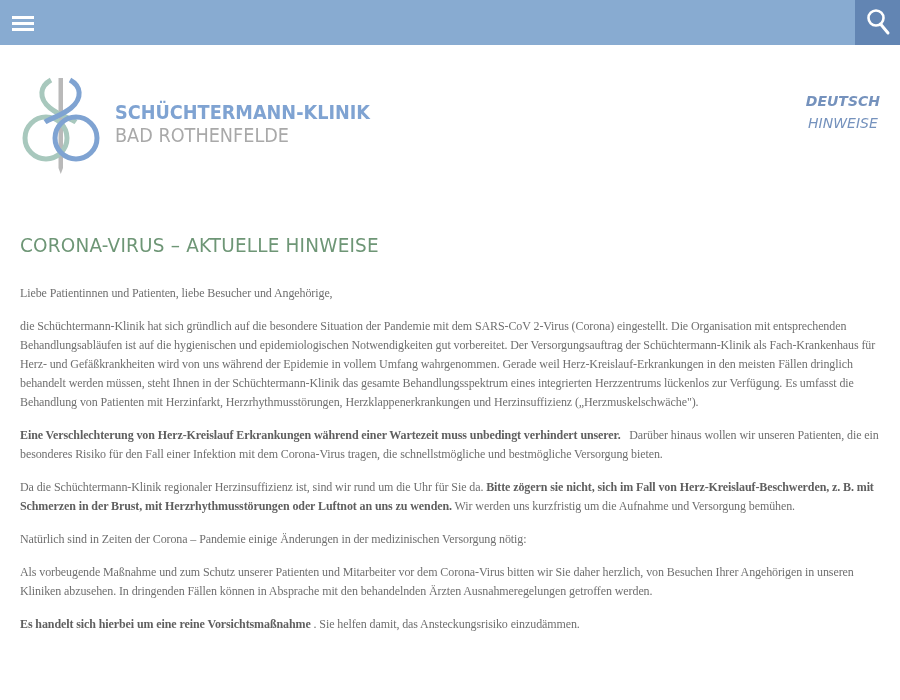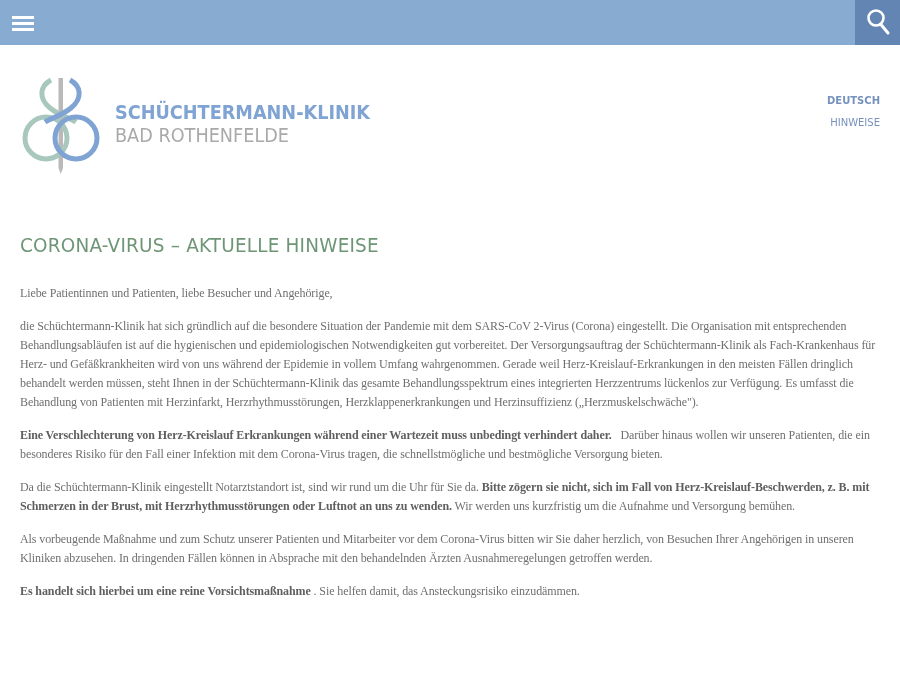--- a/index.html
+++ b/index.html
@@ -13,21 +13,21 @@
     .menu-btn span:nth-child(2) { top: 8px; }
     .menu-btn span:nth-child(3) { top: 14px; }
     .search-btn { position: absolute; right: 0; top: 0; width: 45px; height: 45px; background: #6285b3; cursor: pointer; }
     .search-btn svg { position: absolute; left: 11px; top: 8px; }
 
     .logo { position: absolute; left: 20px; top: 76px; width: 360px; height: 100px; cursor: pointer; }
     .logo svg.mark { position: absolute; left: 0; top: 0; }
     .logo-line1 { position: absolute; left: 95px; top: 25px; font-family: "DejaVu Sans", sans-serif; font-weight: bold; font-size: 19px; letter-spacing: 0px; color: #7fa3d2; white-space: nowrap; transform: scaleX(0.93); transform-origin: left; }
     .logo-line2 { position: absolute; left: 95px; top: 48px; font-family: "DejaVu Sans", sans-serif; font-size: 19px; color: #a9a9a9; white-space: nowrap; transform: scaleX(0.93); transform-origin: left; }
 
-    .lang { position: absolute; right: 20px; top: 90px; text-align: right; font-size: 10px; line-height: 22px; }
+    .lang { position: absolute; right: 20px; top: 90px; text-align: center; font-size: 14px; line-height: 22px; font-style: italic; }
     .lang a { display: block; text-decoration: none; cursor: pointer; }
     .lang .active { color: #7592bd; font-weight: bold; }
     .lang .inactive { color: #7592bd; }
 
     .content { position: absolute; left: 20px; top: 234px; width: 865px; }
     h1 { font-size: 19px; font-weight: normal; color: #6e9676; letter-spacing: 0.2px; margin-bottom: 28px; transform: scaleX(0.97); transform-origin: left; white-space: nowrap; }
     p { font-size: 12px; line-height: 19px; color: #6f6f6f; margin-bottom: 14px; letter-spacing: -0.1px; font-family: Liberation Serif, serif; }
     p b { color: #5f5f5f; font-weight: bold; }
   </style>
 </head>
@@ -65,17 +65,18 @@
 
 <nav class="lang">
   <a class="active">DEUTSCH</a>
   <a class="inactive">HINWEISE</a>
 </nav>
 
 <main class="content">
   <h1>CORONA-VIRUS – AKTUELLE HINWEISE</h1>
   <p>Liebe Patientinnen und Patienten, liebe Besucher und Angehörige,</p>
   <p>die Schüchtermann-Klinik hat sich gründlich auf die besondere Situation der Pandemie mit dem SARS-CoV 2-Virus (Corona) eingestellt. Die Organisation mit entsprechenden Behandlungsabläufen ist auf die hygienischen und epidemiologischen Notwendigkeiten gut vorbereitet. Der Versorgungsauftrag der Schüchtermann-Klinik als Fach-Krankenhaus für Herz- und Gefäßkrankheiten wird von uns während der Epidemie in vollem Umfang wahrgenommen. Gerade weil Herz-Kreislauf-Erkrankungen in den meisten Fällen dringlich behandelt werden müssen, steht Ihnen in der Schüchtermann-Klinik das gesamte Behandlungsspektrum eines integrierten Herzzentrums lückenlos zur Verfügung. Es umfasst die Behandlung von Patienten mit Herzinfarkt, Herzrhythmusstörungen, Herzklappenerkrankungen und Herzinsuffizienz („Herzmuskelschwäche").</p>
-  <p><b>Eine Verschlechterung von Herz-Kreislauf Erkrankungen während einer Wartezeit muss unbedingt verhindert daher.</b><span style="white-space:pre-wrap">   Darüber hinaus wollen wir unseren Patienten, die ein besonderes Risiko für den Fall einer Infektion mit dem Corona-Virus tragen, die schnellstmögliche und bestmögliche Versorgung bieten.</span></p>
-  <p><span>Da die Schüchtermann-Klinik eingestellt Notarztstandort ist, sind wir rund um die Uhr für Sie da. </span><b>Bitte zögern sie nicht, sich im Fall von Herz-Kreislauf-Beschwerden, z. B. mit Schmerzen in der Brust, mit Herzrhythmusstörungen oder Luftnot an uns zu wenden.</b><span> Wir werden uns kurzfristig um die Aufnahme und Versorgung bemühen.</span></p>
+  <p><b>Eine Verschlechterung von Herz-Kreislauf Erkrankungen während einer Wartezeit muss unbedingt verhindert unserer.</b><span style="white-space:pre-wrap">   Darüber hinaus wollen wir unseren Patienten, die ein besonderes Risiko für den Fall einer Infektion mit dem Corona-Virus tragen, die schnellstmögliche und bestmögliche Versorgung bieten.</span></p>
+  <p><span>Da die Schüchtermann-Klinik regionaler Herzinsuffizienz ist, sind wir rund um die Uhr für Sie da. </span><b>Bitte zögern sie nicht, sich im Fall von Herz-Kreislauf-Beschwerden, z. B. mit Schmerzen in der Brust, mit Herzrhythmusstörungen oder Luftnot an uns zu wenden.</b><span> Wir werden uns kurzfristig um die Aufnahme und Versorgung bemühen.</span></p>
+  <p>Natürlich sind in Zeiten der Corona – Pandemie einige Änderungen in der medizinischen Versorgung nötig:</p>
   <p>Als vorbeugende Maßnahme und zum Schutz unserer Patienten und Mitarbeiter vor dem Corona-Virus bitten wir Sie daher herzlich, von Besuchen Ihrer Angehörigen in unseren Kliniken abzusehen. In dringenden Fällen können in Absprache mit den behandelnden Ärzten Ausnahmeregelungen getroffen werden.</p>
   <p><b>Es handelt sich hierbei um eine reine Vorsichtsmaßnahme</b><span> . Sie helfen damit, das Ansteckungsrisiko einzudämmen.</span></p>
 </main>
 
 </body></html>

